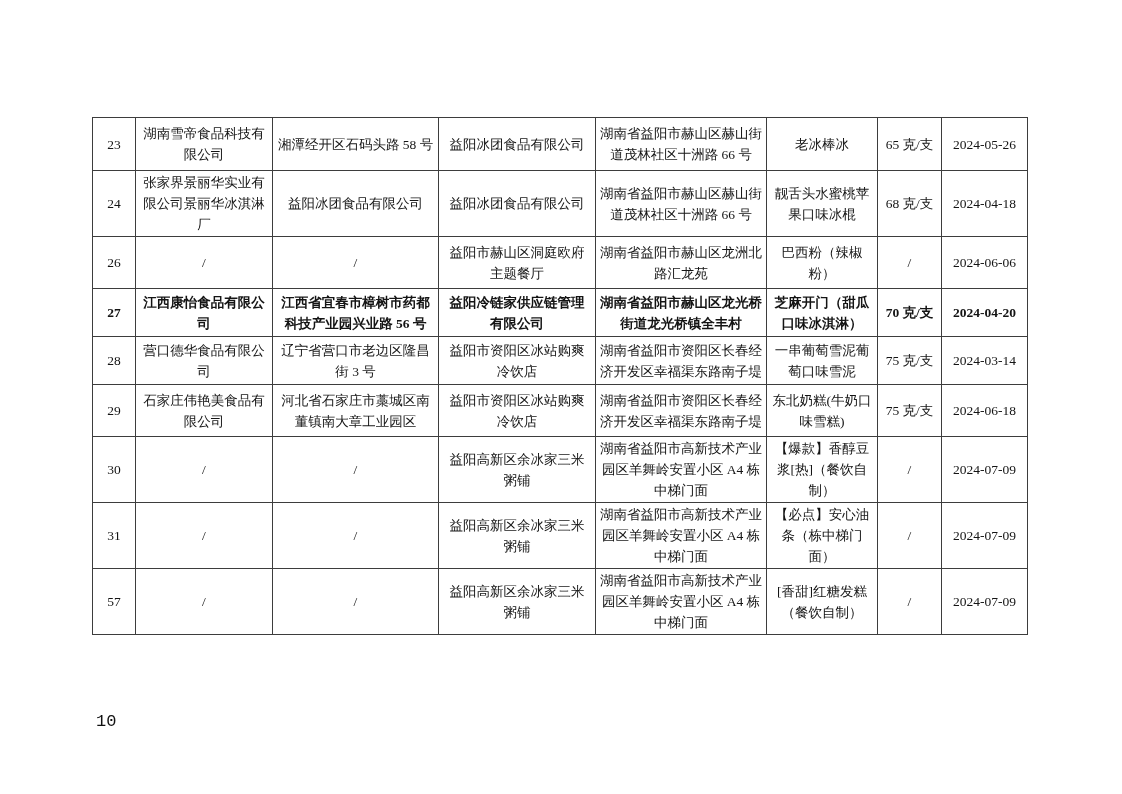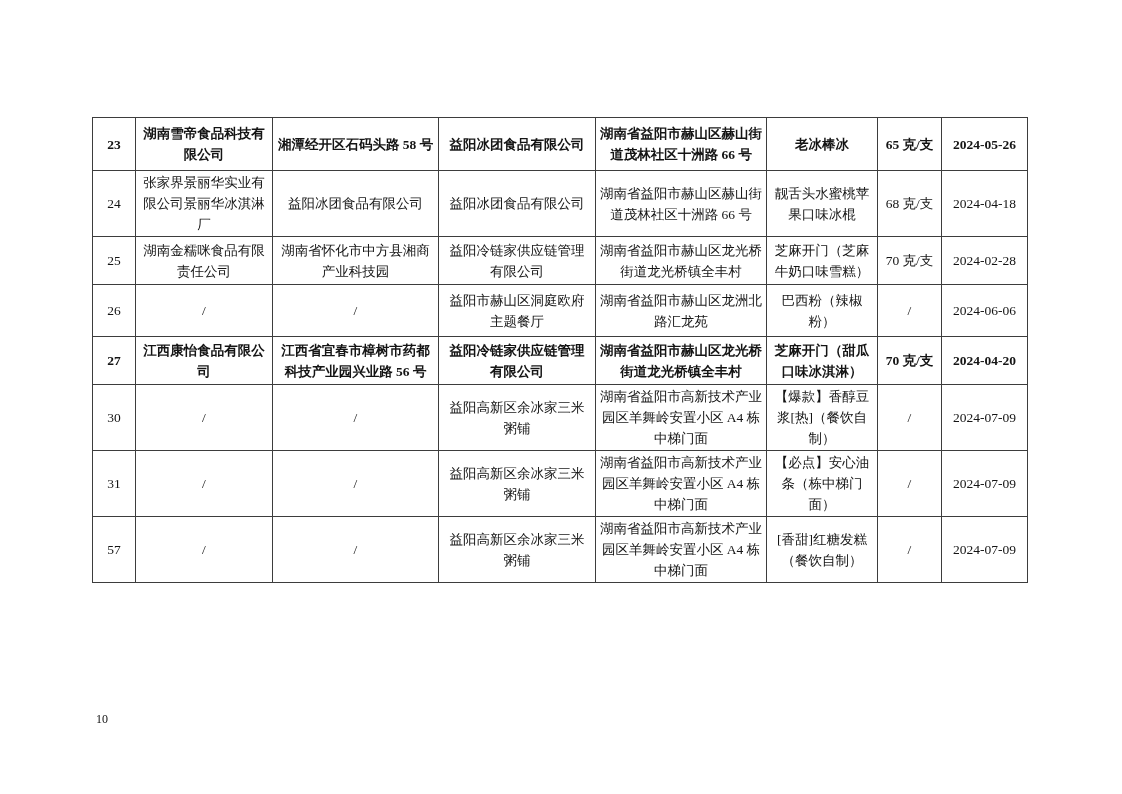--- a/index.html
+++ b/index.html
@@ -54,36 +54,36 @@
   col.c7 { width: 86px; }
   
   td.cell-seq { font-size: 14px; }
   td.cell-spec,
   td.cell-production-date {
     font-family: "Liberation Sans", "DejaVu Sans", sans-serif;
     font-size: 13px;
     letter-spacing: 0px;
   }
   
-  tr.r0 { height: 53px; font-weight: bold; }
+  tr.r0 { height: 53px; }
   tr.r1 { height: 64px; }
   tr.r2 { height: 48px; }
   tr.r3 { height: 52px; margin-top: 35px; }
   tr.r4 { height: 48px; font-weight: bold; }
   tr.r5 { height: 48px; }
   tr.r6 { height: 52px; }
   tr.r7 { height: 62px; }
   tr.r8 { height: 62px; }
   tr.r9 { height: 62px; }
   .page-number {
     position: absolute;
     left: 96px;
     top: 712px;
-    font-family: Liberation Serif, serif;
-    font-size: 12px;
+    font-family: Liberation Mono, monospace;
+    font-size: 17px;
     color: #111111;
   }
 </style>
 </head>
 <body>
 
 <div class="doc-page">
 
   <div class="table-wrap">
     <table class="sampling-table">
@@ -111,49 +111,59 @@
           <tr class="r1">
             <td class="cell-seq">24</td>
             <td class="cell-producer-name">张家界景丽华实业有限公司景丽华冰淇淋厂</td>
             <td class="cell-producer-address">益阳冰团食品有限公司</td>
             <td class="cell-sampled-unit-name">益阳冰团食品有限公司</td>
             <td class="cell-sampled-unit-address">湖南省益阳市赫山区赫山街道茂林社区十洲路 66 号</td>
             <td class="cell-product-name">靓舌头水蜜桃苹果口味冰棍</td>
             <td class="cell-spec">68 克/支</td>
             <td class="cell-production-date">2024-04-18</td>
           </tr>
-          <tr class="r2">
-            <td class="cell-seq">25</td>
-            <td class="cell-producer-name">湖南金糯咪食品有限责任公司</td>
-            <td class="cell-producer-address">湖南省怀化市中方县湘商产业科技园</td>
-            <td class="cell-sampled-unit-name">益阳冷链家供应链管理有限公司</td>
-            <td class="cell-sampled-unit-address">湖南省益阳市赫山区龙光桥街道龙光桥镇全丰村</td>
-            <td class="cell-product-name">芝麻开门（芝麻牛奶口味雪糕）</td>
-            <td class="cell-spec">70 克/支</td>
-            <td class="cell-production-date">2024-02-28</td>
-          </tr>
           <tr class="r3">
             <td class="cell-seq">26</td>
             <td class="cell-producer-name">/</td>
             <td class="cell-producer-address">/</td>
             <td class="cell-sampled-unit-name">益阳市赫山区洞庭欧府主题餐厅</td>
             <td class="cell-sampled-unit-address">湖南省益阳市赫山区龙洲北路汇龙苑</td>
             <td class="cell-product-name">巴西粉（辣椒粉）</td>
             <td class="cell-spec">/</td>
             <td class="cell-production-date">2024-06-06</td>
           </tr>
           <tr class="r4">
             <td class="cell-seq">27</td>
             <td class="cell-producer-name">江西康怡食品有限公司</td>
             <td class="cell-producer-address">江西省宜春市樟树市药都科技产业园兴业路 56 号</td>
             <td class="cell-sampled-unit-name">益阳冷链家供应链管理有限公司</td>
             <td class="cell-sampled-unit-address">湖南省益阳市赫山区龙光桥街道龙光桥镇全丰村</td>
             <td class="cell-product-name">芝麻开门（甜瓜口味冰淇淋）</td>
             <td class="cell-spec">70 克/支</td>
             <td class="cell-production-date">2024-04-20</td>
+          </tr>
+          <tr class="r5">
+            <td class="cell-seq">28</td>
+            <td class="cell-producer-name">营口德华食品有限公司</td>
+            <td class="cell-producer-address">辽宁省营口市老边区隆昌街 3 号</td>
+            <td class="cell-sampled-unit-name">益阳市资阳区冰站购爽冷饮店</td>
+            <td class="cell-sampled-unit-address">湖南省益阳市资阳区长春经济开发区幸福渠东路南子堤</td>
+            <td class="cell-product-name">一串葡萄雪泥葡萄口味雪泥</td>
+            <td class="cell-spec">75 克/支</td>
+            <td class="cell-production-date">2024-03-14</td>
+          </tr>
+          <tr class="r6">
+            <td class="cell-seq">29</td>
+            <td class="cell-producer-name">石家庄伟艳美食品有限公司</td>
+            <td class="cell-producer-address">河北省石家庄市藁城区南董镇南大章工业园区</td>
+            <td class="cell-sampled-unit-name">益阳市资阳区冰站购爽冷饮店</td>
+            <td class="cell-sampled-unit-address">湖南省益阳市资阳区长春经济开发区幸福渠东路南子堤</td>
+            <td class="cell-product-name">东北奶糕(牛奶口味雪糕)</td>
+            <td class="cell-spec">75 克/支</td>
+            <td class="cell-production-date">2024-06-18</td>
           </tr>
           <tr class="r7">
             <td class="cell-seq">30</td>
             <td class="cell-producer-name">/</td>
             <td class="cell-producer-address">/</td>
             <td class="cell-sampled-unit-name">益阳高新区余冰家三米粥铺</td>
             <td class="cell-sampled-unit-address">湖南省益阳市高新技术产业园区羊舞岭安置小区 A4 栋中梯门面</td>
             <td class="cell-product-name">【爆款】香醇豆浆[热]（餐饮自制）</td>
             <td class="cell-spec">/</td>
             <td class="cell-production-date">2024-07-09</td>

